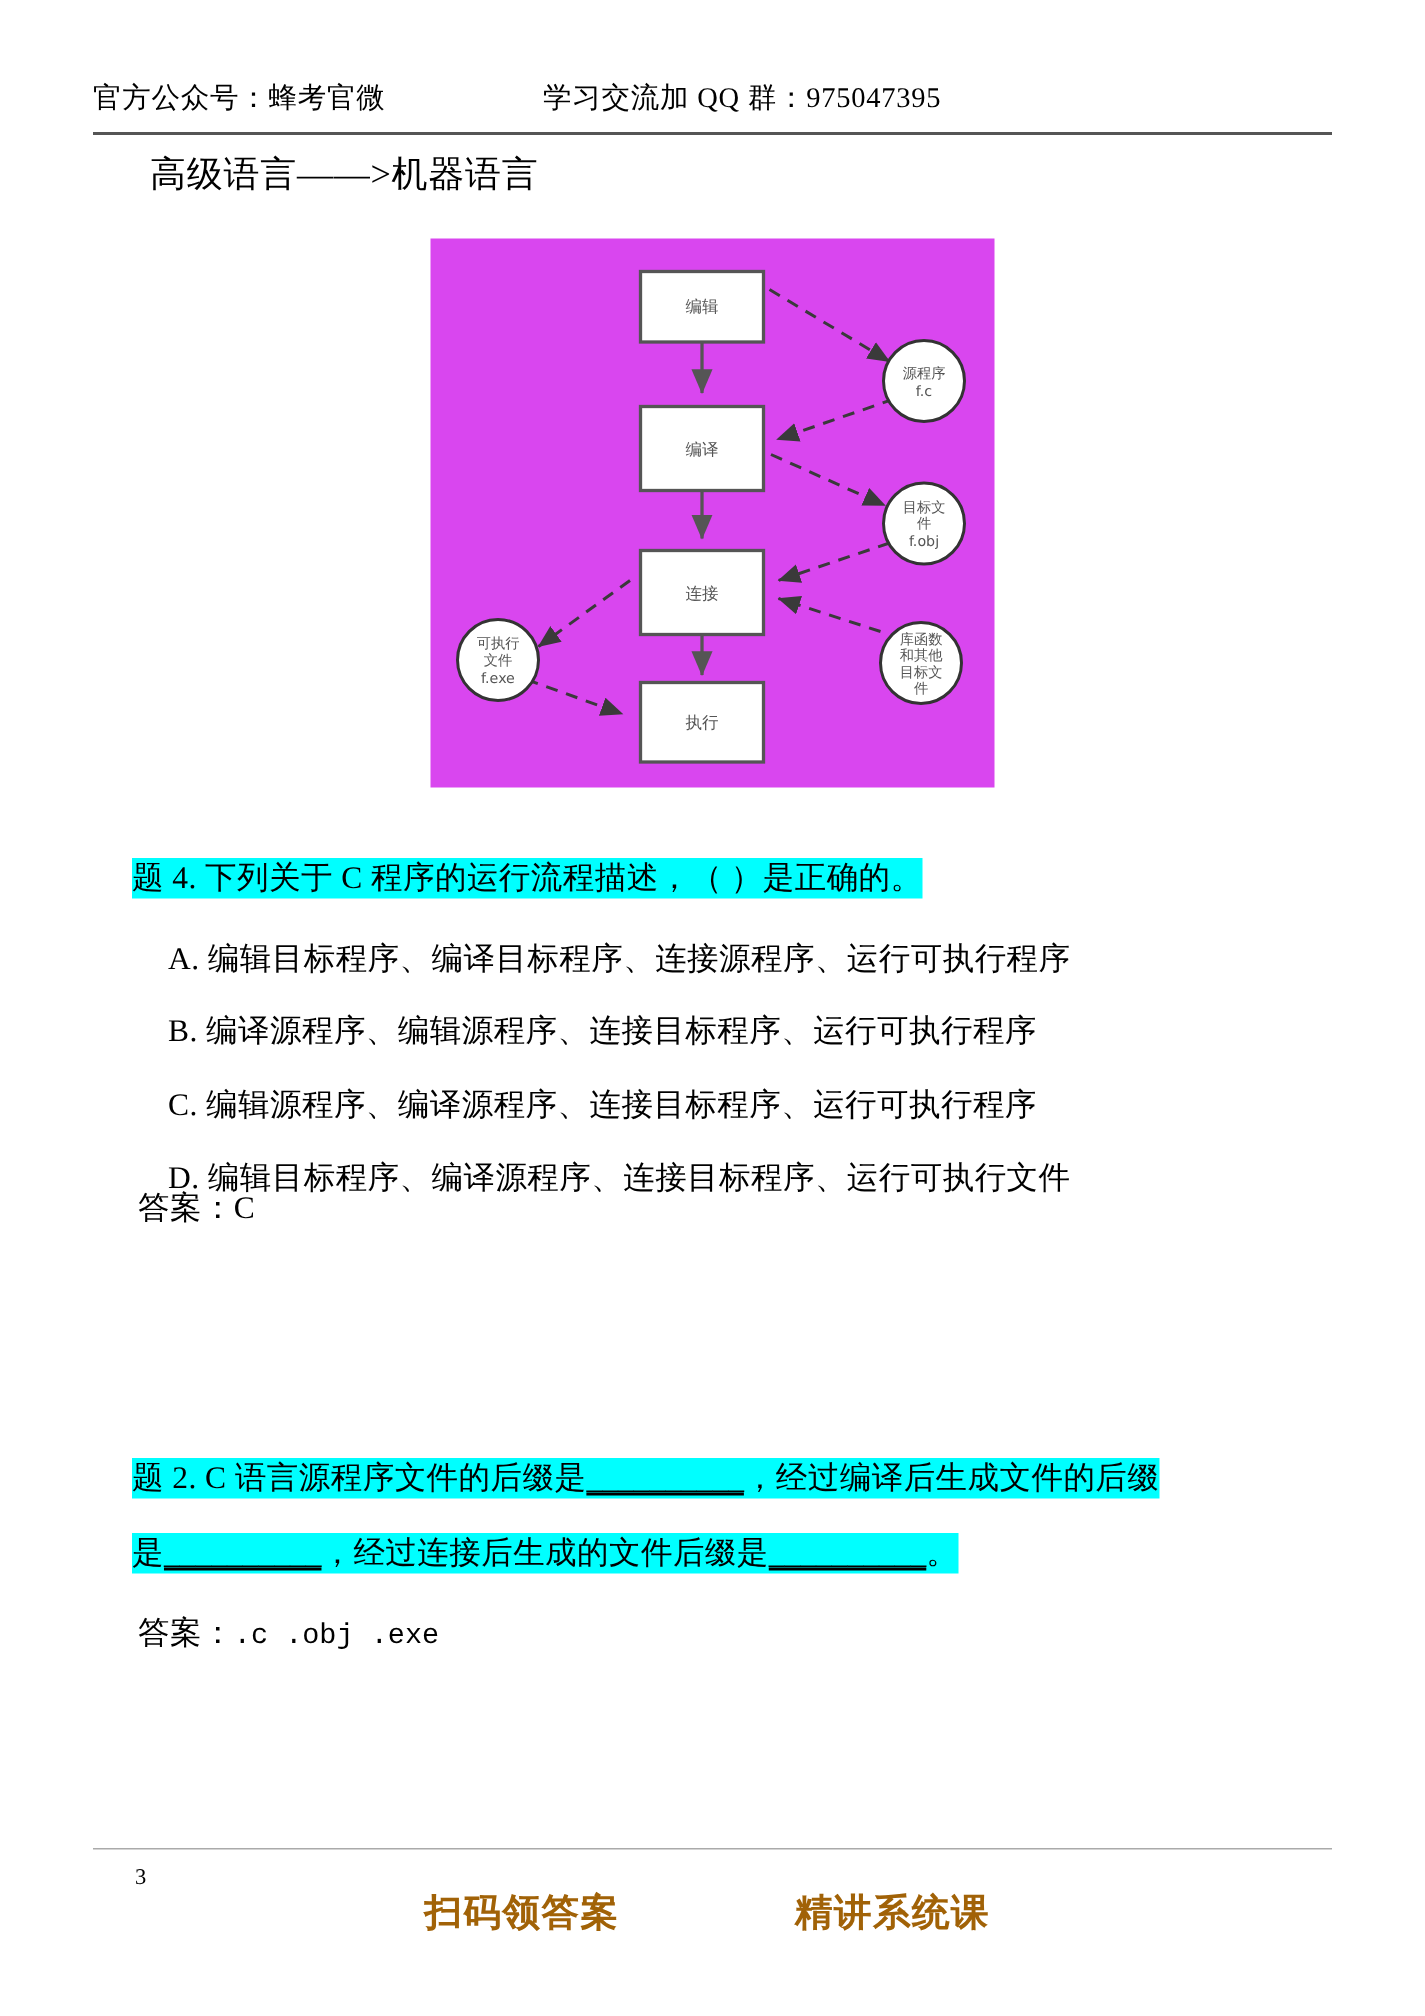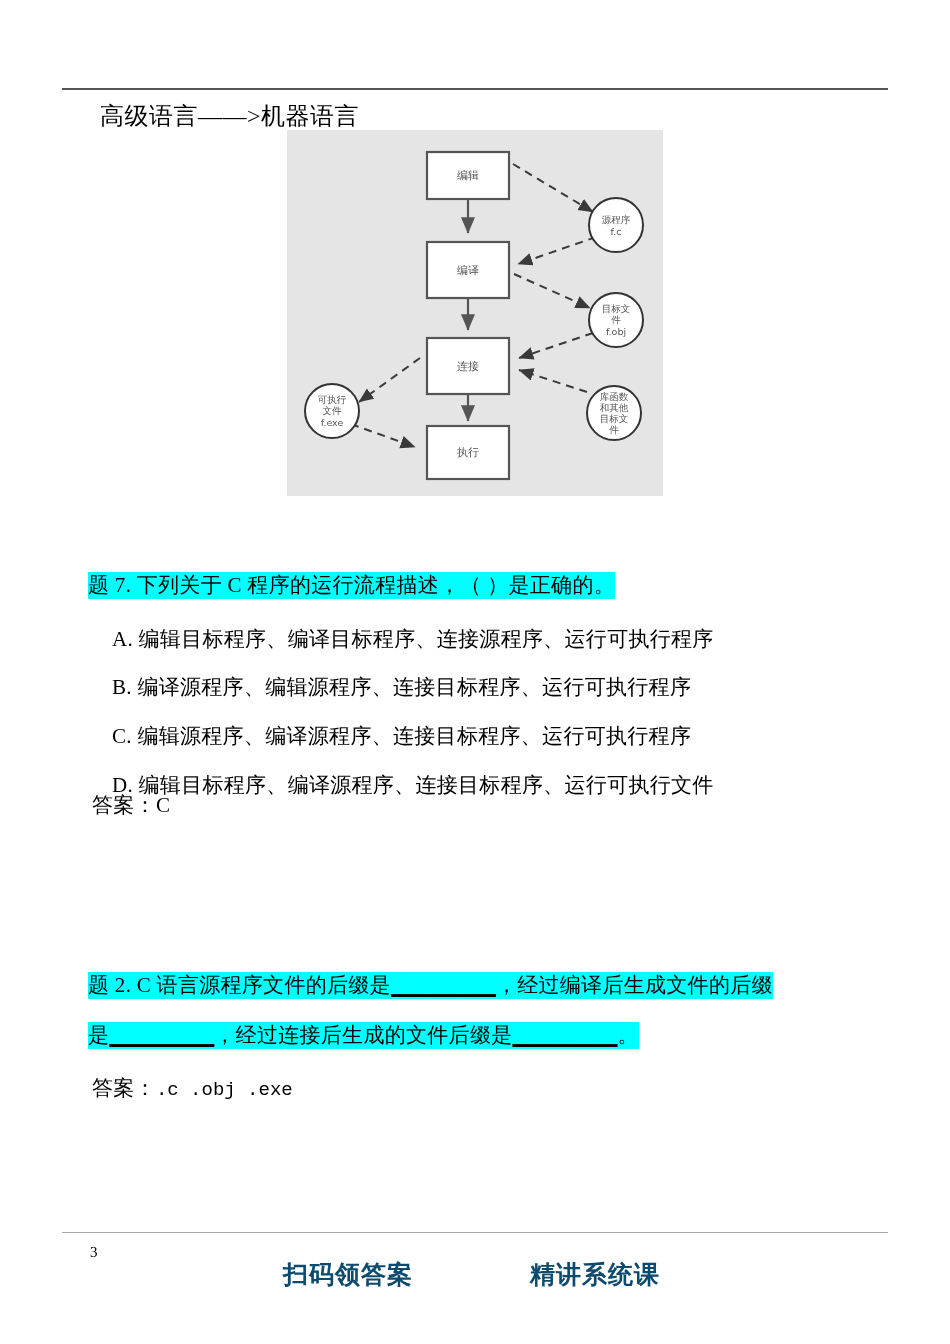--- a/index.html
+++ b/index.html
@@ -44,24 +44,24 @@
     left: 100px;
     top: 100px;
     font-size: 24px;
     letter-spacing: .5px;
   }
 
   
   .diagram-panel {
     position: absolute;
     left: 287px;
-    top: 130px;
+    top: 159px;
     width: 376px;
     height: 366px;
-    background: #e5e5e5;
+    background: #d946ef;
   }
   .diagram-panel svg { display: block; }
 
   .node-box-label, .node-circle-label {
     font-family: "DejaVu Sans", "Liberation Sans", sans-serif;
     fill: #555555;
   }
   .node-box-label { font-size: 11px; }
   .node-circle-label { font-size: 9.5px; }
 
@@ -123,29 +123,31 @@
     top: 1244px;
     font-size: 15px;
   }
   .footer-item {
     position: absolute;
     top: 1258px;
     font-family: "DejaVu Sans", "Liberation Sans", sans-serif;
     font-size: 25px;
     font-weight: 700;
     letter-spacing: 1px;
-    color: #0c4a6e;
+    color: #a16207;
   }
   .footer-left  { left: 283px; }
   .footer-right { left: 530px; }
 </style>
 </head>
 <body>
 
 <div class="page-header">
+  <div class="hdr-center">官方公众号：蜂考官微</div>
+  <div class="hdr-right">学习交流加 QQ 群：975047395</div>
 </div>
 <div class="header-rule"></div>
 
 <div class="section-title">高级语言——&gt;机器语言</div>
 
 <div class="diagram-panel">
   <svg width="376" height="366" viewBox="0 0 376 366" xmlns="http://www.w3.org/2000/svg">
     <defs>
       <marker id="arrowSolid" markerWidth="9" markerHeight="9" refX="7.2" refY="3.2" orient="auto" markerUnits="strokeWidth">
         <path d="M0,0 L7.5,3.2 L0,6.4 z" fill="#555555"></path>
@@ -228,21 +230,21 @@
       <circle cx="327" cy="283" r="27" fill="#ffffff" stroke="#333333" stroke-width="2"></circle>
       <text class="node-circle-label" x="327" y="270" text-anchor="middle">库函数</text>
       <text class="node-circle-label" x="327" y="281" text-anchor="middle">和其他</text>
       <text class="node-circle-label" x="327" y="292" text-anchor="middle">目标文</text>
       <text class="node-circle-label" x="327" y="303" text-anchor="middle">件</text>
     </g>
   </svg>
 </div>
 
 <div class="q-block" style="top:570px;">
-  <div class="q-line"><span class="hl">题 7. 下列关于 C 程序的运行流程描述，（      ）是正确的。</span></div>
+  <div class="q-line"><span class="hl">题 4. 下列关于 C 程序的运行流程描述，（      ）是正确的。</span></div>
 </div>
 
 <div class="option-line" style="top:625px;">A. 编辑目标程序、编译目标程序、连接源程序、运行可执行程序</div>
 <div class="option-line" style="top:673px;">B. 编译源程序、编辑源程序、连接目标程序、运行可执行程序</div>
 <div class="option-line" style="top:722px;">C. 编辑源程序、编译源程序、连接目标程序、运行可执行程序</div>
 <div class="option-line" style="top:771px;">D. 编辑目标程序、编译源程序、连接目标程序、运行可执行文件</div>
 
 <div class="answer-line" style="top:791px;">
   <span>答案：</span><span>C</span>
 </div>

